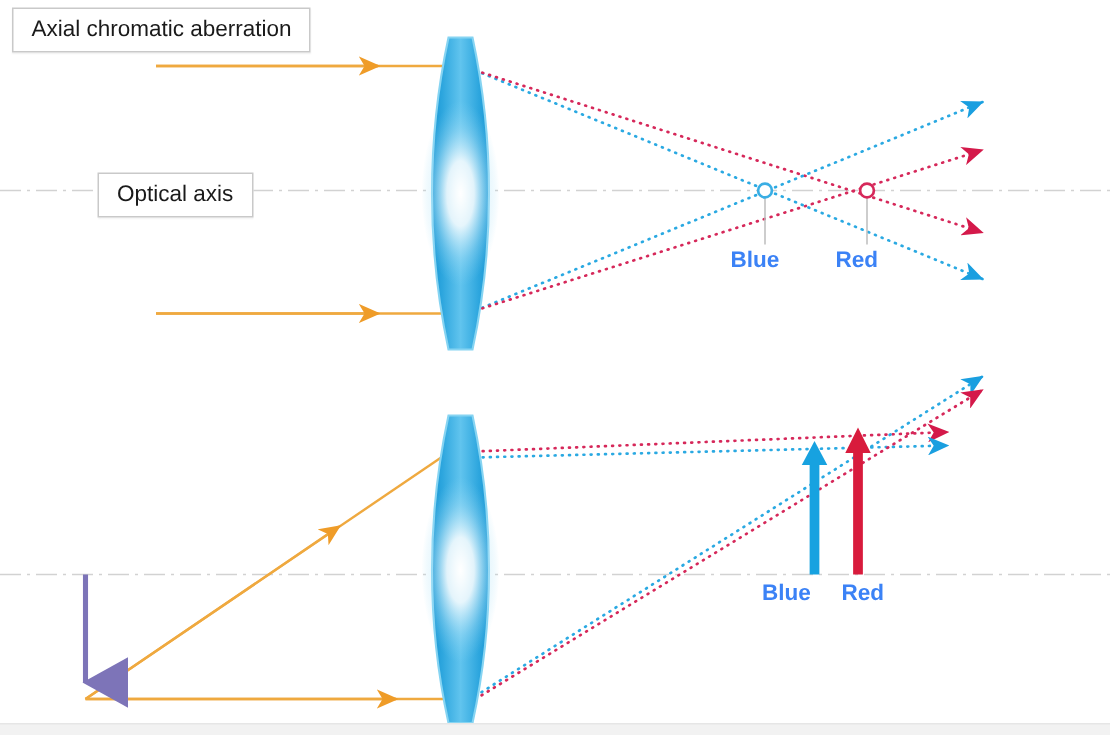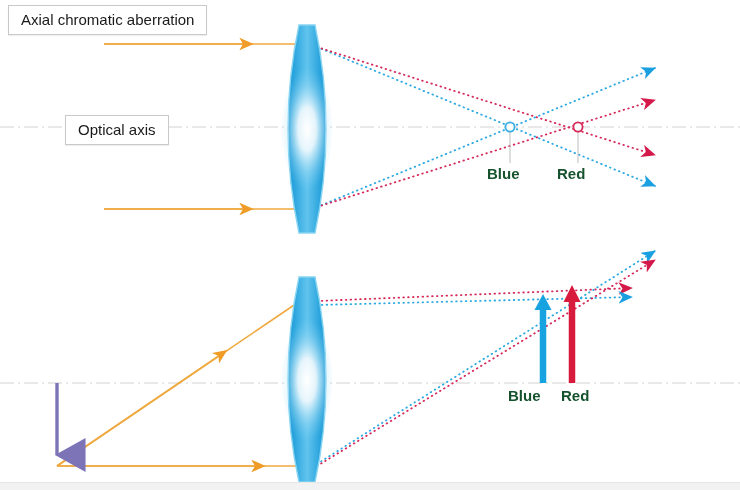--- a/index.html
+++ b/index.html
@@ -16,21 +16,21 @@
     color:#1a1a1a;
     line-height:1;
     padding:6px 12px 7px 12px;
     white-space:nowrap;
     box-shadow:0 1px 1px rgba(0,0,0,0.06);
   }
   .plainlabel{
     position:absolute;
     font-size:15px;
     font-weight:bold;
-    color:#14532d;
+    color:#3b82f6;
     white-space:nowrap;
     line-height:1;
   }
   #footerstrip{
     position:absolute;left:0;bottom:0;width:740px;height:8px;
     background:#f2f2f2;border-top:1px solid #e6e6e6;box-sizing:border-box;
   }
 </style>
 </head>
 <body>

